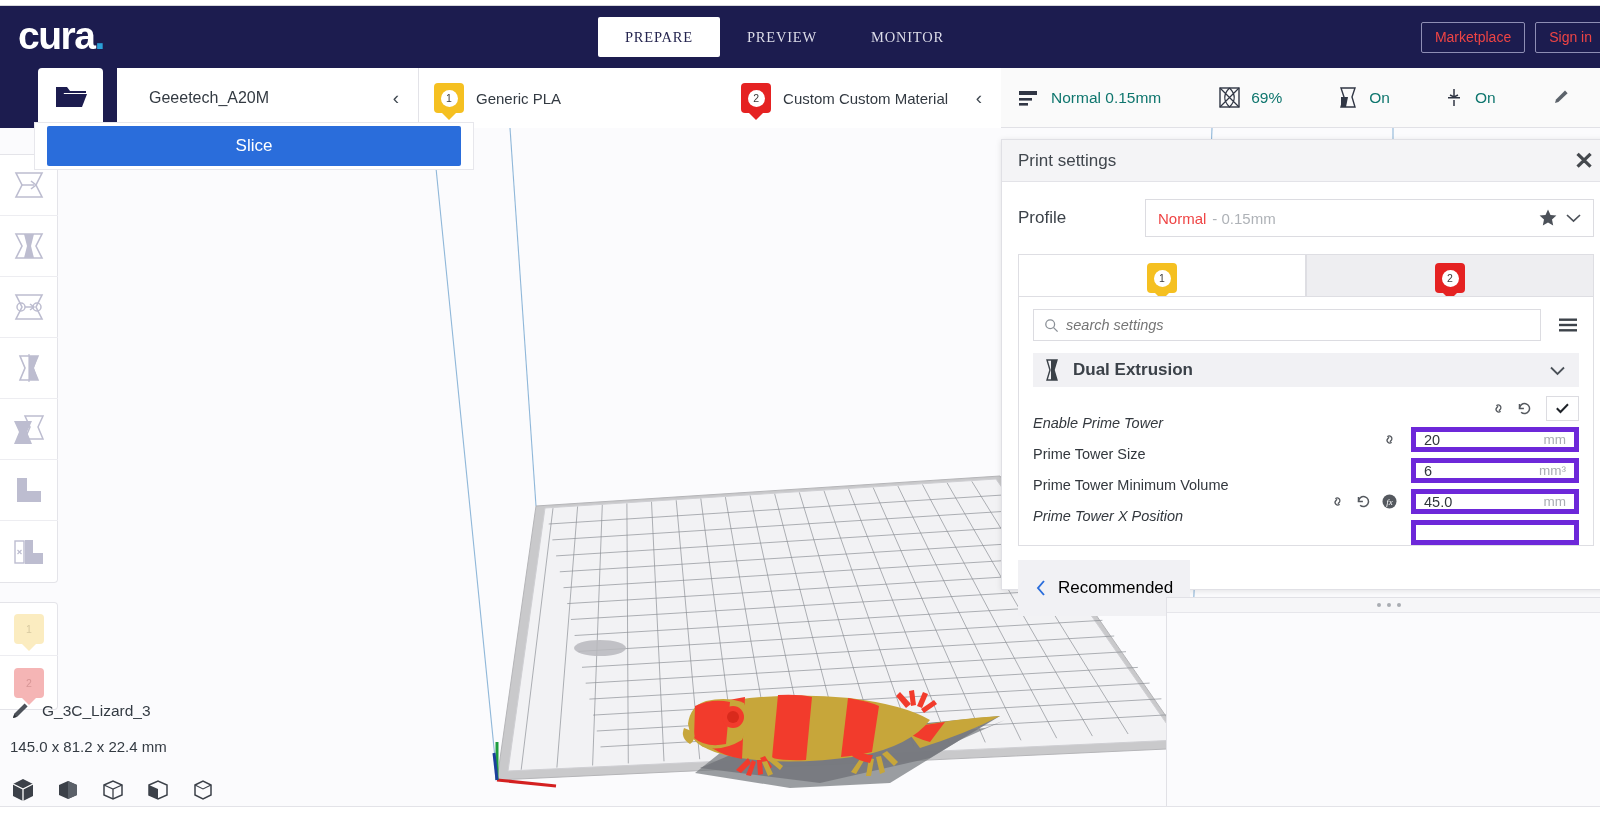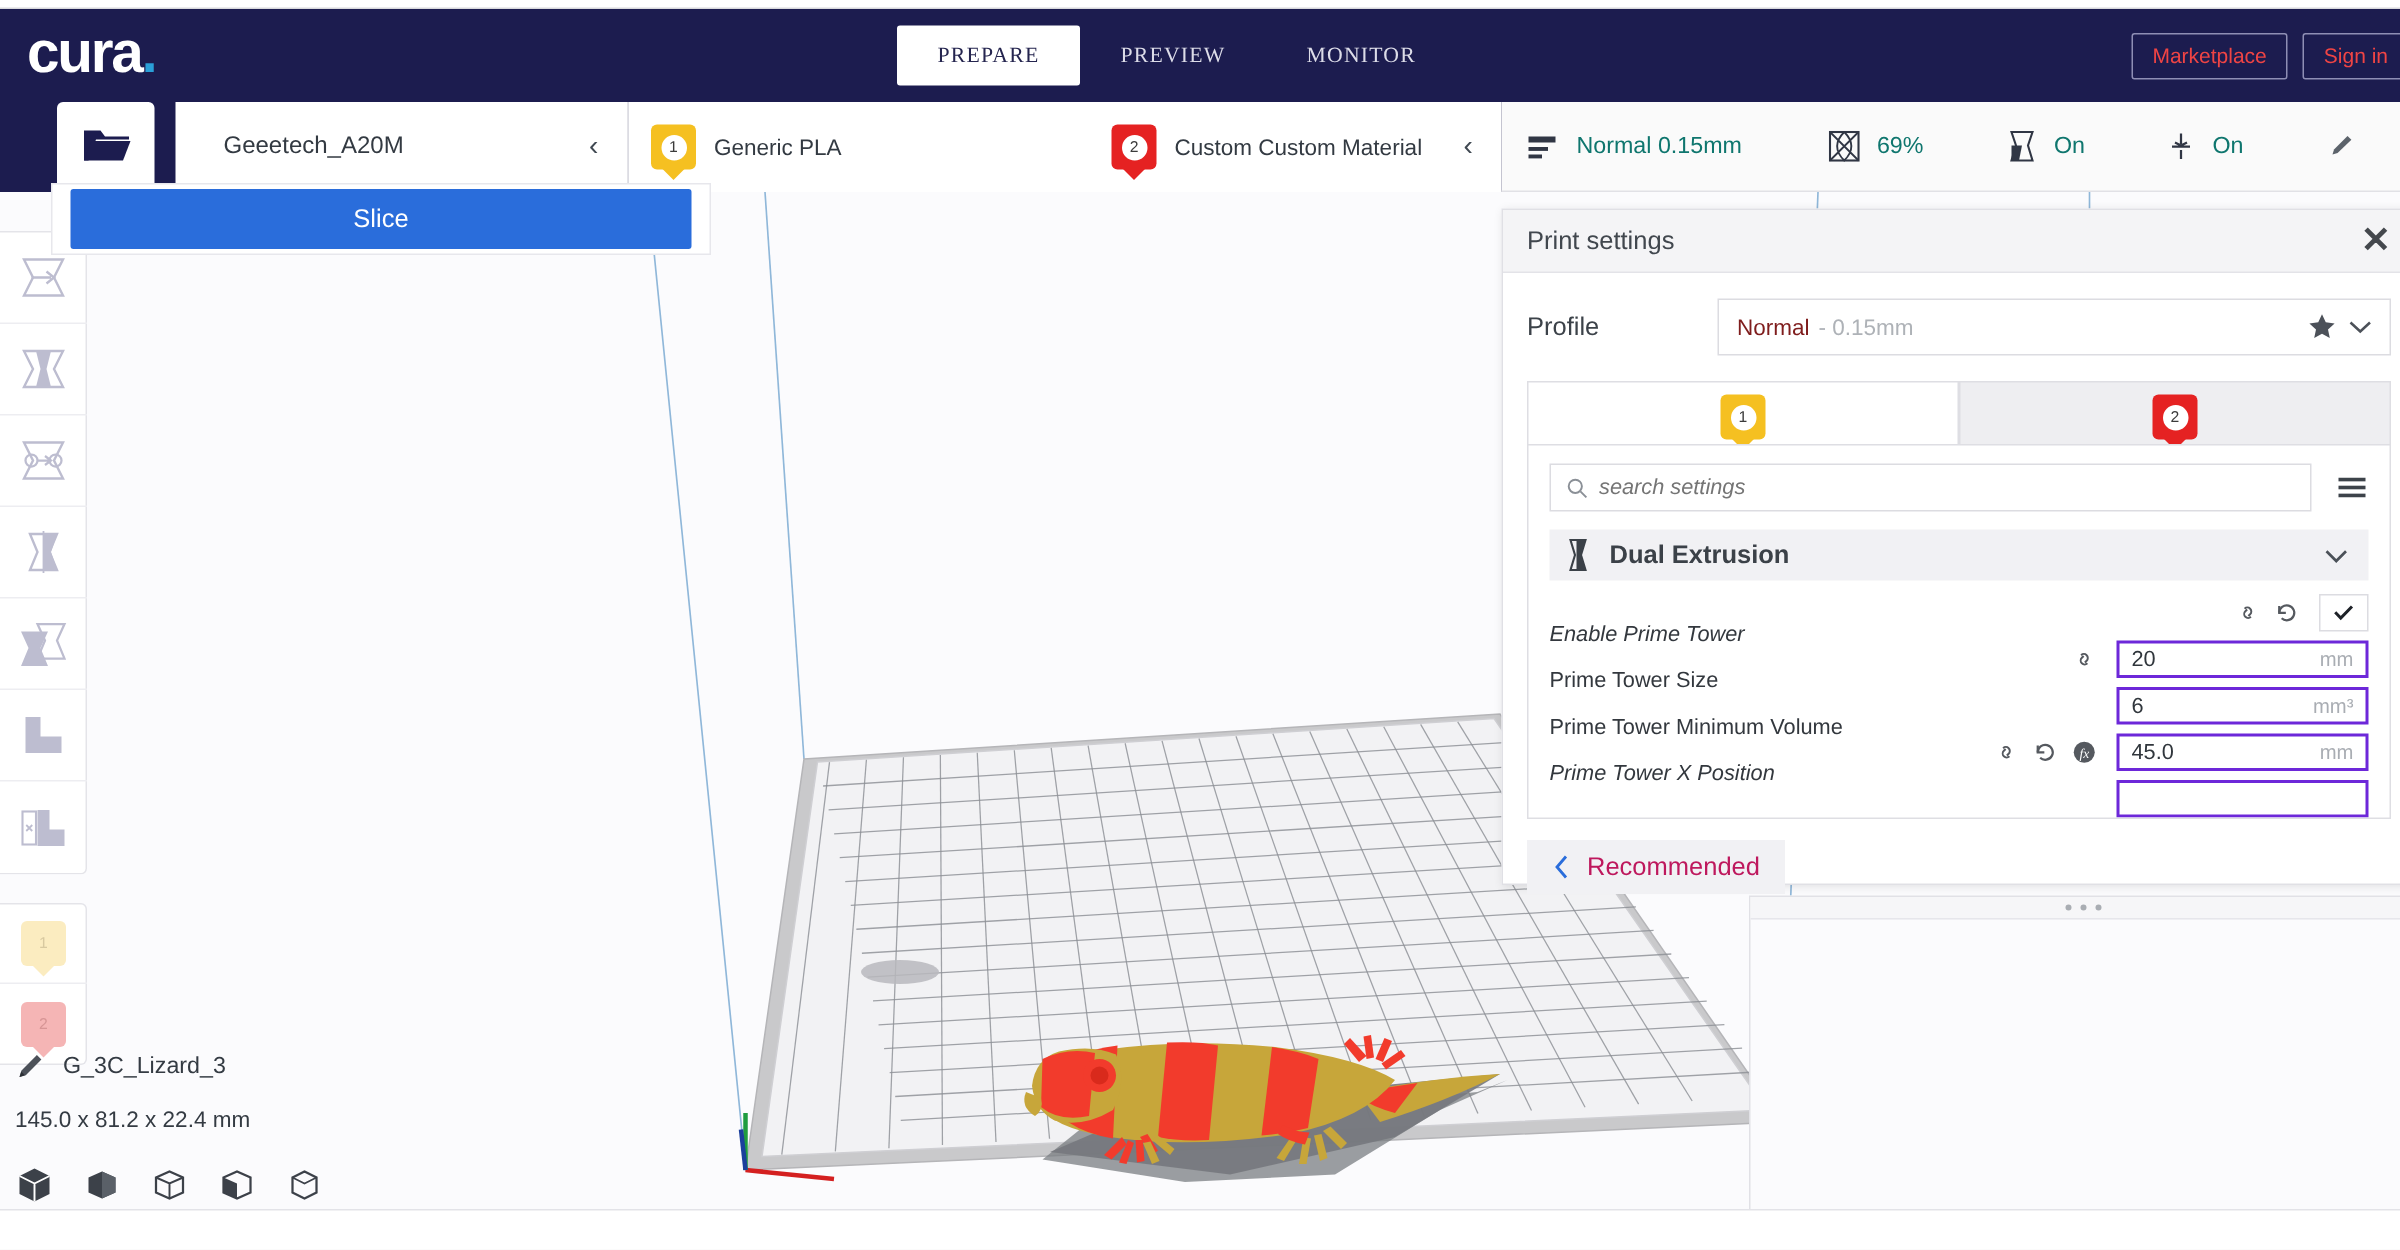--- a/index.html
+++ b/index.html
@@ -161,21 +161,21 @@
   }
   .profile-row {
     display: flex; align-items: center; height: 72px; padding: 0 16px;
   }
   .profile-label { font-size: 17px; color: #3c4249; width: 127px; }
   .profile-box {
     flex: 1; height: 38px; border: 1px solid #dcdce1; background: #fff;
     display: flex; align-items: center; padding: 0 12px; cursor: pointer;
     position: relative;
   }
-  .profile-val { font-size: 15px; color: #7f1d1d; }
+  .profile-val { font-size: 15px; color: #ef4444; }
   .profile-sub { font-size: 15px; color: #aeb2b7; margin-left: 6px; }
   .profile-icons {
     position: absolute; right: 11px; display: flex; align-items: center; gap: 7px;
   }
 
   .ext-tabs { display: flex; height: 42px; padding: 0 16px; }
   .ext-tab {
     flex: 1; position: relative; border: 1px solid #dedee3; border-bottom: none;
     background: #eeeef1; cursor: pointer;
   }
@@ -207,38 +207,38 @@
   .cat-chev { position: absolute; right: 12px; color: #4b5158; }
 
   .setting-row {
     margin: 0 14px; height: 31px; display: flex; align-items: center;
     position: relative;
   }
   .setting-label { font-size: 14.5px; color: #33383e; flex: 1; margin-top: 28px; }
   .setting-label.italic { font-style: italic; }
   .row-icons { display: flex; align-items: center; gap: 9px; margin-right: 13px; }
   .val-field {
-    width: 168px; height: 25px; border: 2px solid #6d28d9; background: #fff;
-    display: flex; align-items: center; padding: 0 8px; cursor: text;
+    width: 168px; height: 25px; border: 5px solid #6d28d9; background: #fff;
+    display: flex; align-items: flex-start; padding: 0 8px; cursor: text;
     position: relative;
   }
   .val-field .v { font-size: 14.5px; color: #30363c; }
   .val-field .unit {
     position: absolute; right: 8px; font-size: 13.5px; color: #a9adb3;
   }
   .val-check {
     width: 33px; height: 25px; border: 1px solid #dcdce1; background: #fff;
     display: flex; align-items: center; justify-content: center; cursor: pointer;
   }
 
   .rec-row { padding: 14px 16px 0; }
   .rec-btn {
     display: inline-flex; align-items: center; gap: 11px;
-    background: #f1f1f4; border: none; padding: 8px 17px;
-    font-size: 17px; color: #be185d; cursor: pointer;
+    background: #f1f1f4; border: none; padding: 18px 17px;
+    font-size: 17px; color: #000000; cursor: pointer;
     font-family: "Liberation Sans", sans-serif;
   }
 
   
   .action-panel {
     position: absolute; left: 1166px; top: 597px; width: 446px; height: 210px;
     background: #fbfbfd; border: 1px solid #e1e1e6;
   }
   .action-grip {
     height: 15px; border-bottom: 1px solid #e6e6eb; display: flex;

